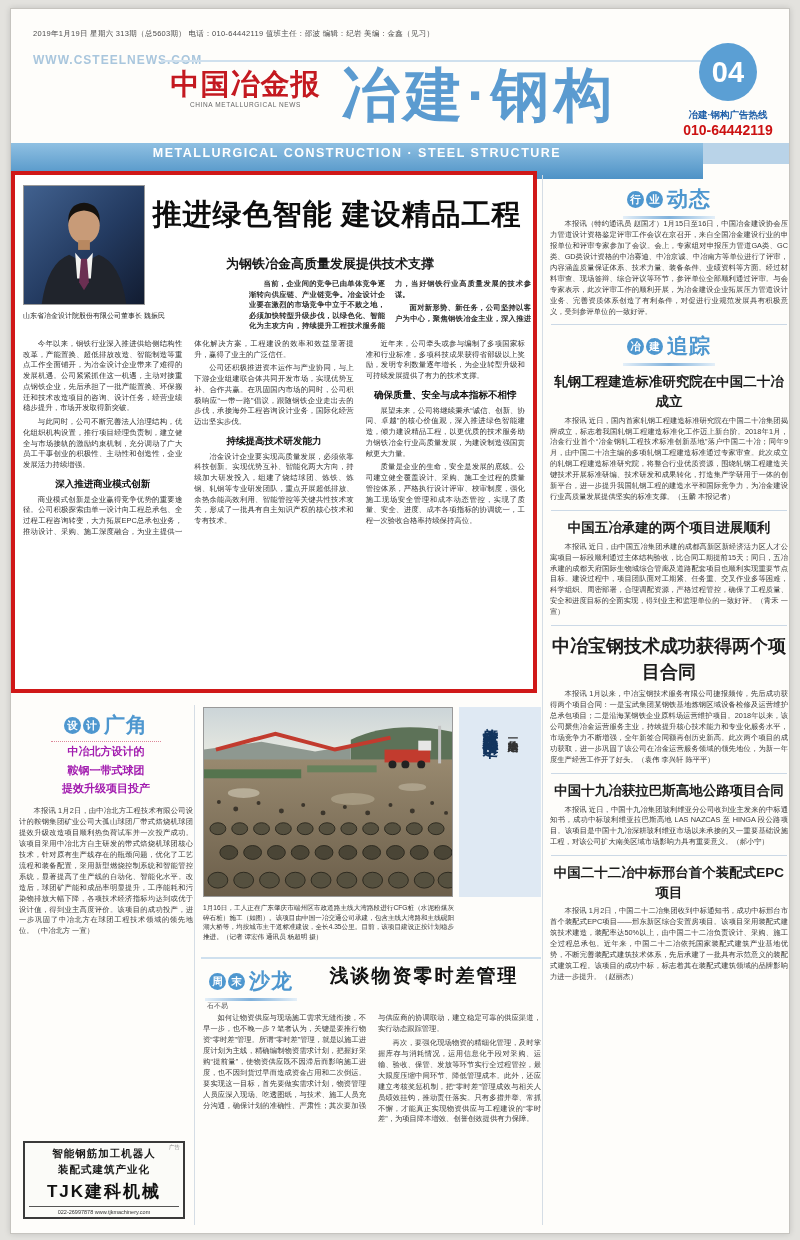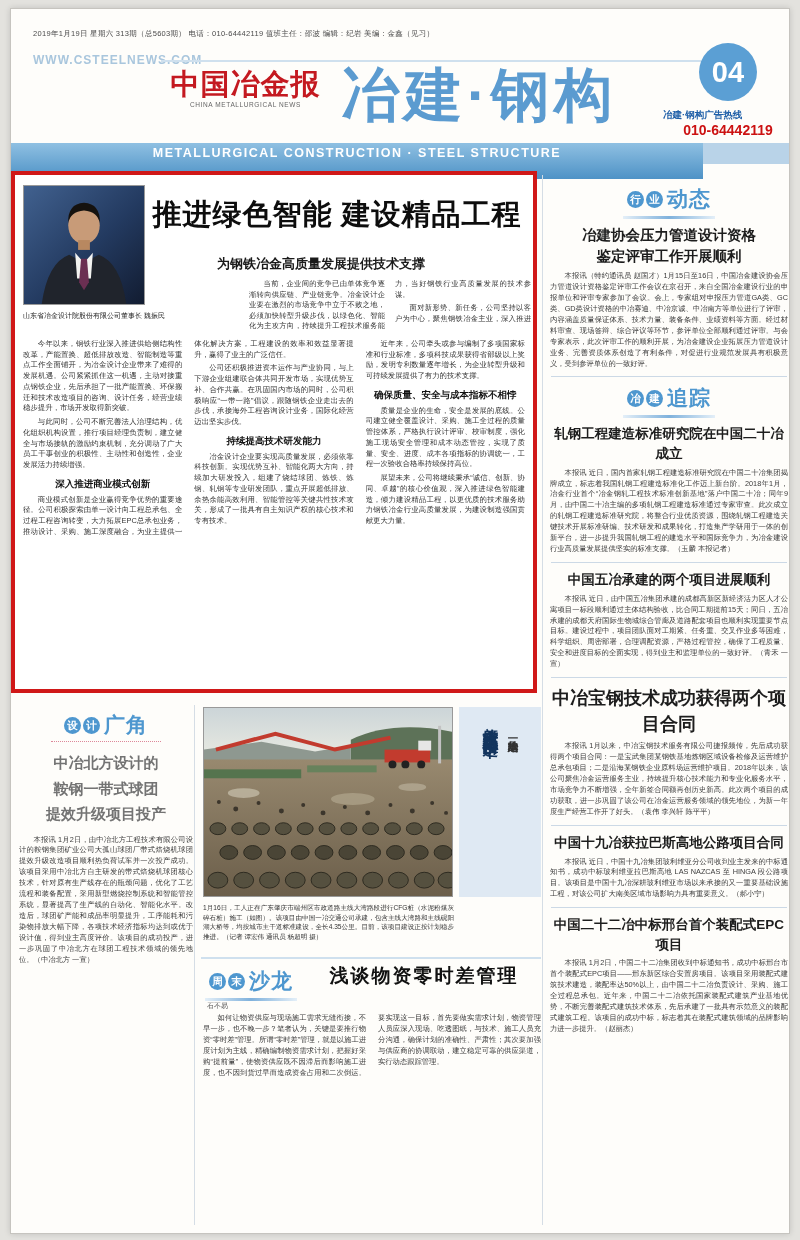--- a/index.html
+++ b/index.html
@@ -7,33 +7,33 @@
   .page { position:absolute; left:10px; top:8px; width:780px; height:1226px; background:#fefdfa; border:1px solid #c6c4bf; box-shadow:0 0 6px rgba(0,0,0,.15); overflow:hidden; }
 
   
   .info-line { position:absolute; left:22px; top:20px; width:600px; font-size:7.5px; color:#4a4a4a; letter-spacing:.3px; }
   .site-url { position:absolute; left:22px; top:44px; font-size:12px; font-weight:bold; color:#a9c6dd; letter-spacing:1px;text-align:center; }
   .url-rule { position:absolute; left:150px; top:51px; width:540px; height:2px; background:#cfe0ee; }
   .logo-cn { position:absolute; left:152px; top:56px; width:165px; font-size:29px; font-weight:900; color:#c41920; font-family:"Liberation Serif", serif; text-align:center; letter-spacing:1px; }
   .logo-en { position:absolute; left:152px; top:92px; width:165px; font-size:6.5px; color:#666; text-align:center; letter-spacing:.6px; }
   .section-title { position:absolute; left:330px; top:48px; font-size:58px; font-weight:900; color:#5b9bd0; letter-spacing:5px; }
   .page-circle { position:absolute; left:688px; top:34px; width:58px; height:58px; border-radius:50%; background:#5b9fd4; color:#fff; font-size:29px; font-weight:bold; text-align:center; line-height:58px; }
-  .hotline-label { position:absolute; left:652px; top:100px; width:130px; font-size:9.5px; font-weight:bold; color:#1f5fa8; }
+  .hotline-label { position:absolute; left:652px; top:100px; width:130px; text-align:center; font-size:9.5px; font-weight:bold; color:#1f5fa8; }
   .hotline-number { position:absolute; left:652px; top:113px; width:130px; text-align:center; font-size:14px; font-weight:bold; color:#cc1111; }
   .banner { position:absolute; left:0; top:134px; width:692px; height:36px; background:linear-gradient(180deg,#8fc0e2,#4e92c6); color:#fff; font-size:12.5px; font-weight:bold; letter-spacing:1.5px; text-align:center; line-height:21px; }
   .banner-right { position:absolute; left:692px; top:134px; width:88px; height:21px; background:#b9d3e8; }
 
   
   .red-box { position:absolute; left:0px; top:162px; width:526px; height:522px; border:4px solid #d01818; background:#fff; }
   .portrait { position:absolute; left:8px; top:10px; width:122px; height:120px; border:1px solid #999; }
   .portrait svg { width:100%; height:100%; display:block; }
   .photo-cap { position:absolute; left:8px; top:136px; width:222px; font-size:7px; color:#222; }
   .main-hl { position:absolute; left:128px; top:20px; width:388px; text-align:center; font-size:29px; font-weight:900; color:#0d0d0d; letter-spacing:1px; }
-  .main-sub { position:absolute; left:112px; top:80px; width:388px; text-align:center; font-size:13px; font-weight:bold; color:#1a1a1a; }
-  .main-intro { position:absolute; left:234px; top:104px; width:282px; height:54px; column-count:2; column-gap:10px; font-size:7.3px; line-height:1.45; text-align:justify; color:#333; overflow:hidden; }
+  .main-sub { position:absolute; left:121px; top:80px; width:388px; text-align:center; font-size:13px; font-weight:bold; color:#1a1a1a; }
+  .main-intro { position:absolute; left:234px; top:104px; width:282px; height:54px; column-count:2; column-gap:10px; font-size:7.3px; line-height:1.45; text-align:justify; color:#333; overflow:hidden;font-weight:bold; }
   .main-body { position:absolute; left:8px; top:164px; width:502px; height:344px; column-count:3; column-gap:12px; font-size:7.4px; line-height:1.45; text-align:justify; color:#333; overflow:hidden; }
   .main-body p, .main-intro p { text-indent:2em; margin-bottom:3px; }
   .main-body h4 { font-size:9.5px; color:#111; margin:6px 0 4px; text-align:center; }
 
   
   .badge { display:flex; align-items:center; justify-content:center; gap:2px; }
   .badge .circ { width:17px; height:17px; border-radius:50%; background:#4e97cf; color:#fff; font-size:10.5px; font-weight:bold; text-align:center; line-height:17px; }
   .badge .rest { color:#4e97cf; font-weight:900; font-size:21px; letter-spacing:1px; margin-left:2px; }
   .badge-line { width:92px; height:3px; margin:3px auto 0; background:linear-gradient(90deg,#e4eff8,#7fb1dc,#e4eff8); }
   .badge-dots { width:110px; margin:2px auto 0; border-bottom:1px dotted #d89; }
@@ -41,21 +41,21 @@
   
   .sidebar { position:absolute; left:536px; top:162px; width:244px; height:1056px; }
   .sb-hl { font-size:14.5px; font-weight:900; color:#1d1d1d; text-align:center; line-height:1.45; margin:6px 4px 4px; }
   .sb-body { font-size:7.3px; line-height:1.5; text-align:justify; color:#3a3a3a; overflow:hidden; margin:0 3px; }
   .sb-body p { text-indent:2em; }
   .sb-div { height:1px; background:#ccd9e6; margin:7px 4px; }
   .vline { position:absolute; width:1px; background:#d5dde5; }
 
   
   .left-col { position:absolute; left:8px; top:692px; width:174px; height:530px; }
-  .lc-hl { font-size:15px; font-weight:900; color:#737373; text-align:center; line-height:1.7; margin-top:8px; }
+  .lc-hl { font-size:11px; font-weight:900; color:#a21caf; text-align:center; line-height:1.7; }
   .lc-body { margin-top:8px; font-size:7.3px; line-height:1.5; text-align:justify; color:#3a3a3a; height:330px; overflow:hidden; }
   .lc-body p { text-indent:2em; }
   .ad-box { position:absolute; left:4px; bottom:12px; width:162px; border:2px solid #3a3a3a; background:#fbfbf8; padding:4px 4px 2px; text-align:center; }
   .ad-box .tag { position:absolute; top:1px; right:3px; font-size:5.5px; color:#888; }
   .ad-l1 { font-size:10.5px; font-weight:800; color:#1a1a1a; letter-spacing:1px; }
   .ad-l2 { font-size:10.5px; font-weight:800; color:#1a1a1a; letter-spacing:1px; margin-top:2px; }
   .ad-l3 { font-size:17px; font-weight:900; color:#111; letter-spacing:2px; margin-top:3px; }
   .ad-contact { border-top:1px solid #555; margin-top:3px; padding-top:2px; font-size:5.5px; color:#333; }
 
   
@@ -119,41 +119,37 @@
     <div class="main-body">
       <p>今年以来，钢铁行业深入推进供给侧结构性改革，产能置换、超低排放改造、智能制造等重点工作全面铺开，为冶金设计企业带来了难得的发展机遇。公司紧紧抓住这一机遇，主动对接重点钢铁企业，先后承担了一批产能置换、环保搬迁和技术改造项目的咨询、设计任务，经营业绩稳步提升，市场开发取得新突破。</p>
       <p>与此同时，公司不断完善法人治理结构，优化组织机构设置，推行项目经理负责制，建立健全与市场接轨的激励约束机制，充分调动了广大员工干事创业的积极性、主动性和创造性，企业发展活力持续增强。</p>
       <h4>深入推进商业模式创新</h4>
       <p>商业模式创新是企业赢得竞争优势的重要途径。公司积极探索由单一设计向工程总承包、全过程工程咨询转变，大力拓展EPC总承包业务，推动设计、采购、施工深度融合，为业主提供一体化解决方案，工程建设的效率和效益显著提升，赢得了业主的广泛信任。</p>
       <p>公司还积极推进资本运作与产业协同，与上下游企业组建联合体共同开发市场，实现优势互补、合作共赢。在巩固国内市场的同时，公司积极响应“一带一路”倡议，跟随钢铁企业走出去的步伐，承接海外工程咨询设计业务，国际化经营迈出坚实步伐。</p>
       <h4>持续提高技术研发能力</h4>
       <p>冶金设计企业要实现高质量发展，必须依靠科技创新。实现优势互补、智能化两大方向，持续加大研发投入，组建了烧结球团、炼铁、炼钢、轧钢等专业研发团队，重点开展超低排放、余热余能高效利用、智能管控等关键共性技术攻关，形成了一批具有自主知识产权的核心技术和专有技术。</p>
       <p>近年来，公司牵头或参与编制了多项国家标准和行业标准，多项科技成果获得省部级以上奖励，发明专利数量逐年增长，为企业转型升级和可持续发展提供了有力的技术支撑。</p>
       <h4>确保质量、安全与成本指标不相悖</h4>
+      <p>展望未来，公司将继续秉承“诚信、创新、协同、卓越”的核心价值观，深入推进绿色智能建造，倾力建设精品工程，以更优质的技术服务助力钢铁冶金行业高质量发展，为建设制造强国贡献更大力量。</p>
       <p>质量是企业的生命，安全是发展的底线。公司建立健全覆盖设计、采购、施工全过程的质量管控体系，严格执行设计评审、校审制度，强化施工现场安全管理和成本动态管控，实现了质量、安全、进度、成本各项指标的协调统一，工程一次验收合格率持续保持高位。</p>
-      <p>展望未来，公司将继续秉承“诚信、创新、协同、卓越”的核心价值观，深入推进绿色智能建造，倾力建设精品工程，以更优质的技术服务助力钢铁冶金行业高质量发展，为建设制造强国贡献更大力量。</p>
     </div>
   </div>
 
   <div class="vline" style="left:531px; top:166px; height:1050px;"></div>
   <div class="vline" style="left:183px; top:696px; height:520px;"></div>
 
   <div class="sidebar">
     <div style="margin-top:14px;">
       <div class="badge">
         <span class="circ">行</span>
         <span class="circ">业</span>
         <span class="rest">动态</span>
       </div>
       <div class="badge-line"></div>
     </div>
-    <div class="sb-hl">
-      <span>冶建协会压力管道设计资格</span><br>
-      <span>鉴定评审工作开展顺利</span>
-    </div>
     <div class="sb-body" style="max-height:148px;">
       <p>本报讯（特约通讯员 赵国才）1月15日至16日，中国冶金建设协会压力管道设计资格鉴定评审工作会议在京召开，来自全国冶金建设行业的申报单位和评审专家参加了会议。会上，专家组对申报压力管道GA类、GC类、GD类设计资格的中冶赛迪、中冶京诚、中冶南方等单位进行了评审，内容涵盖质量保证体系、技术力量、装备条件、业绩资料等方面。经过材料审查、现场答辩、综合评议等环节，参评单位全部顺利通过评审。与会专家表示，此次评审工作的顺利开展，为冶金建设企业拓展压力管道设计业务、完善资质体系创造了有利条件，对促进行业规范发展具有积极意义，受到参评单位的一致好评。</p>
     </div>
     <div class="sb-div"></div>
 
     <div>
       <div class="badge">
         <span class="circ">冶</span>
         <span class="circ">建</span>
         <span class="rest">追踪</span>
@@ -199,20 +195,27 @@
       </div>
       <div class="badge-dots"></div>
     </div>
     <div class="lc-hl">
       <span>中冶北方设计的</span><br>
       <span>鞍钢一带式球团</span><br>
       <span>提效升级项目投产</span>
     </div>
     <div class="lc-body">
       <p>本报讯 1月2日，由中冶北方工程技术有限公司设计的鞍钢集团矿业公司大孤山球团厂带式焙烧机球团提效升级改造项目顺利热负荷试车并一次投产成功。该项目采用中冶北方自主研发的带式焙烧机球团核心技术，针对原有生产线存在的瓶颈问题，优化了工艺流程和装备配置，采用新型燃烧控制系统和智能管控系统，显著提高了生产线的自动化、智能化水平。改造后，球团矿产能和成品率明显提升，工序能耗和污染物排放大幅下降，各项技术经济指标均达到或优于设计值，得到业主高度评价。该项目的成功投产，进一步巩固了中冶北方在球团工程技术领域的领先地位。（中冶北方 一宣）</p>
+    </div>
+    <div class="ad-box">
+      <span class="tag">广告</span>
+      <div class="ad-l1">智能钢筋加工机器人</div>
+      <div class="ad-l2">装配式建筑产业化</div>
+      <div class="ad-l3">TJK建科机械</div>
+      <div class="ad-contact">022-26997878  www.tjkmachinery.com</div>
     </div>
   </div>
 
   <div class="center-col">
     <div class="c-photo">
       <svg viewBox="0 0 250 190" preserveAspectRatio="none">
         <defs>
           <linearGradient id="sky" x1="0" y1="0" x2="0" y2="1">
               <stop offset="0" stop-color="#ccd5d8"></stop>
               <stop offset="1" stop-color="#eaebe2"></stop>
@@ -304,16 +307,17 @@
         <span class="circ">周</span>
         <span class="circ">末</span>
         <span class="rest">沙龙</span>
       </div>
       <div class="badge-line"></div>
     </div>
     <div class="salon-hl">浅谈物资零时差管理</div>
     <div class="salon-author">石不易</div>
     <div class="salon-body">
       <p>如何让物资供应与现场施工需求无缝衔接，不早一步，也不晚一步？笔者认为，关键是要推行物资“零时差”管理。所谓“零时差”管理，就是以施工进度计划为主线，精确编制物资需求计划，把握好采购“提前量”，使物资供应既不因滞后而影响施工进度，也不因到货过早而造成资金占用和二次倒运。要实现这一目标，首先要做实需求计划，物资管理人员应深入现场、吃透图纸，与技术、施工人员充分沟通，确保计划的准确性、严肃性；其次要加强与供应商的协调联动，建立稳定可靠的供应渠道，实行动态跟踪管理。</p>
+      <p>再次，要强化现场物资的精细化管理，及时掌握库存与消耗情况，运用信息化手段对采购、运输、验收、保管、发放等环节实行全过程管控，最大限度压缩中间环节、降低管理成本。此外，还应建立考核奖惩机制，把“零时差”管理成效与相关人员绩效挂钩，推动责任落实。只有多措并举、常抓不懈，才能真正实现物资供应与工程建设的“零时差”，为项目降本增效、创誉创效提供有力保障。</p>
     </div>
   </div>
 
 </div>
 
 </body></html>

